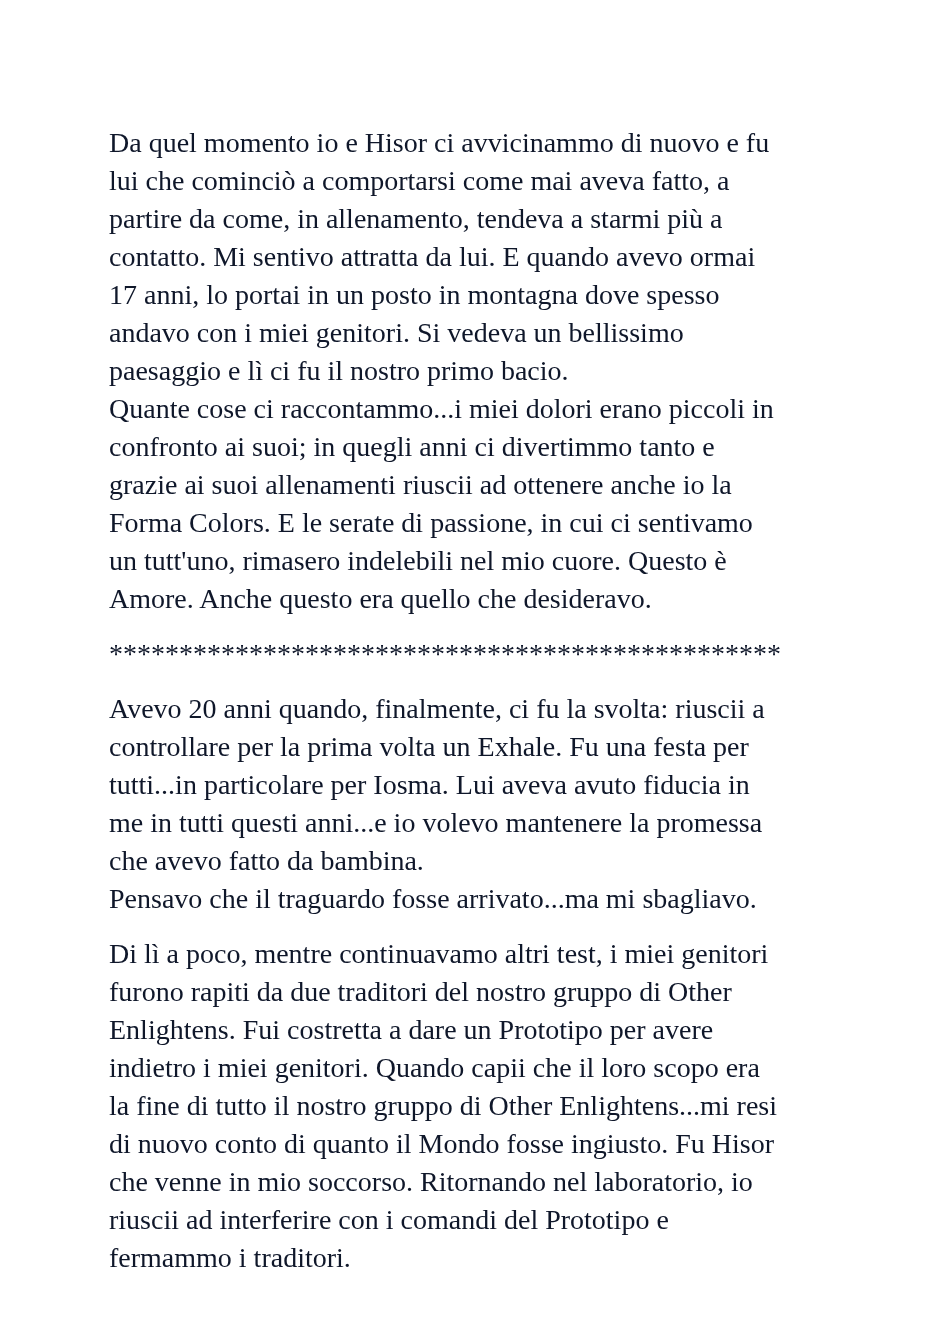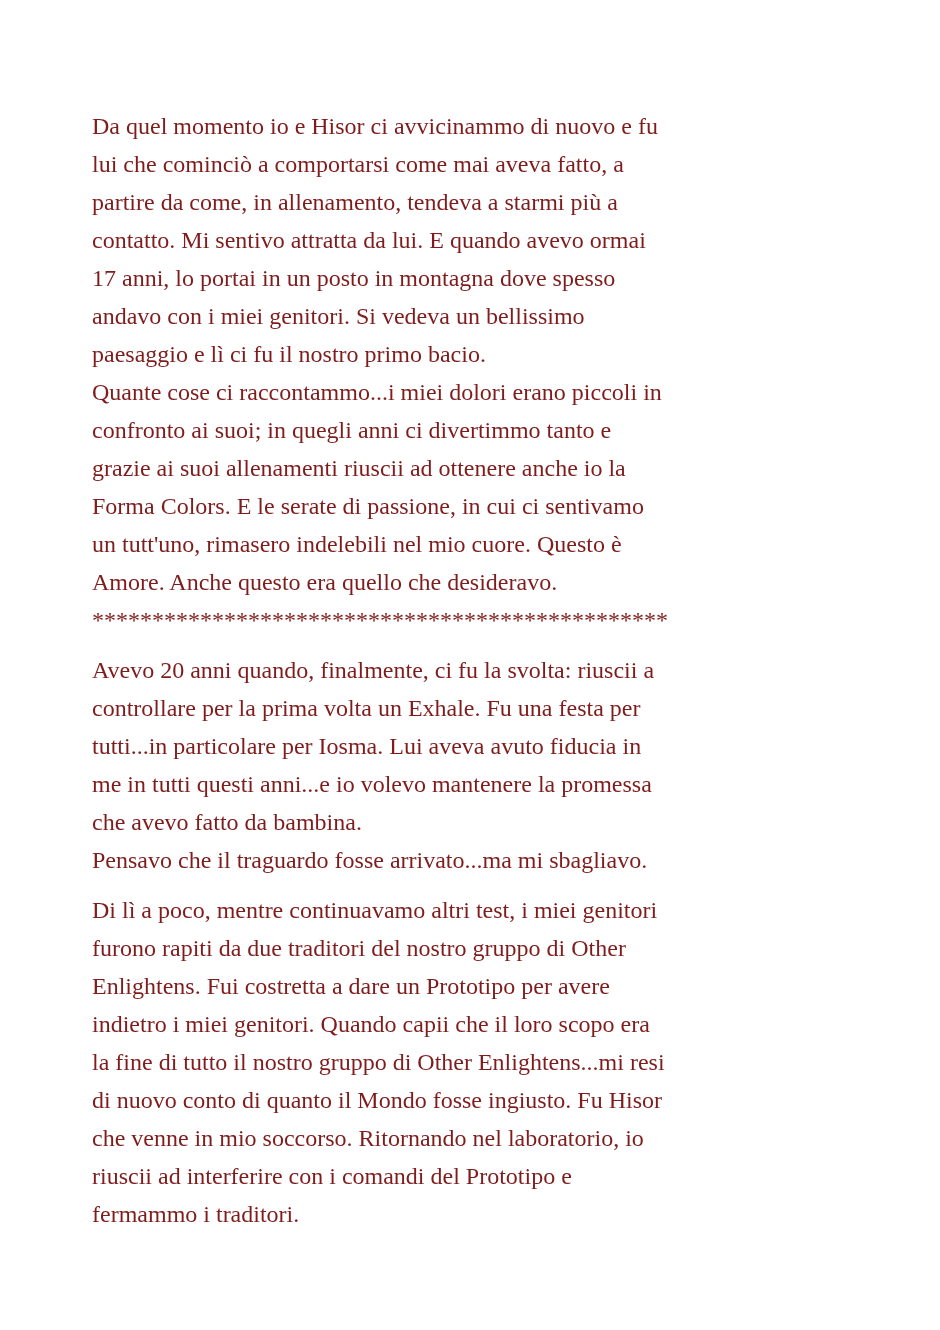--- a/index.html
+++ b/index.html
@@ -14,25 +14,25 @@
   }
   .page {
     box-sizing: border-box;
     width: 940px;
     height: 1330px;
     padding: 107px 78px 0 92px;
     background: #ffffff;
   }
   .block {
     font-family: "Liberation Serif", "DejaVu Serif", serif;
-    font-size: 24px;
+    font-size: 28px;
     line-height: 38px;
-    color: #7f1d1d;
+    color: #0f172a;
     white-space: pre-line;
-    margin: 0;
+    margin: 17px;
     padding: 0;
   }
   .gap-after {
     margin-bottom: 12px;
   }
   .separator {
     letter-spacing: 0;
   }
 </style>
 </head>

